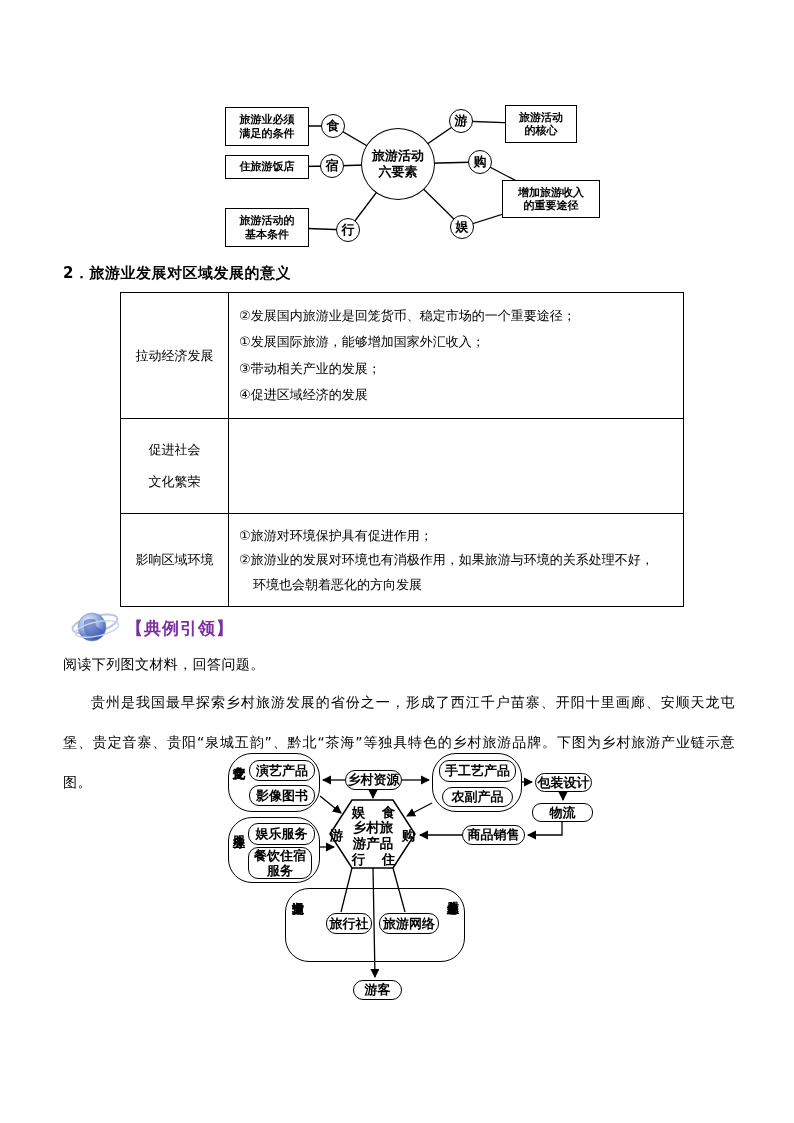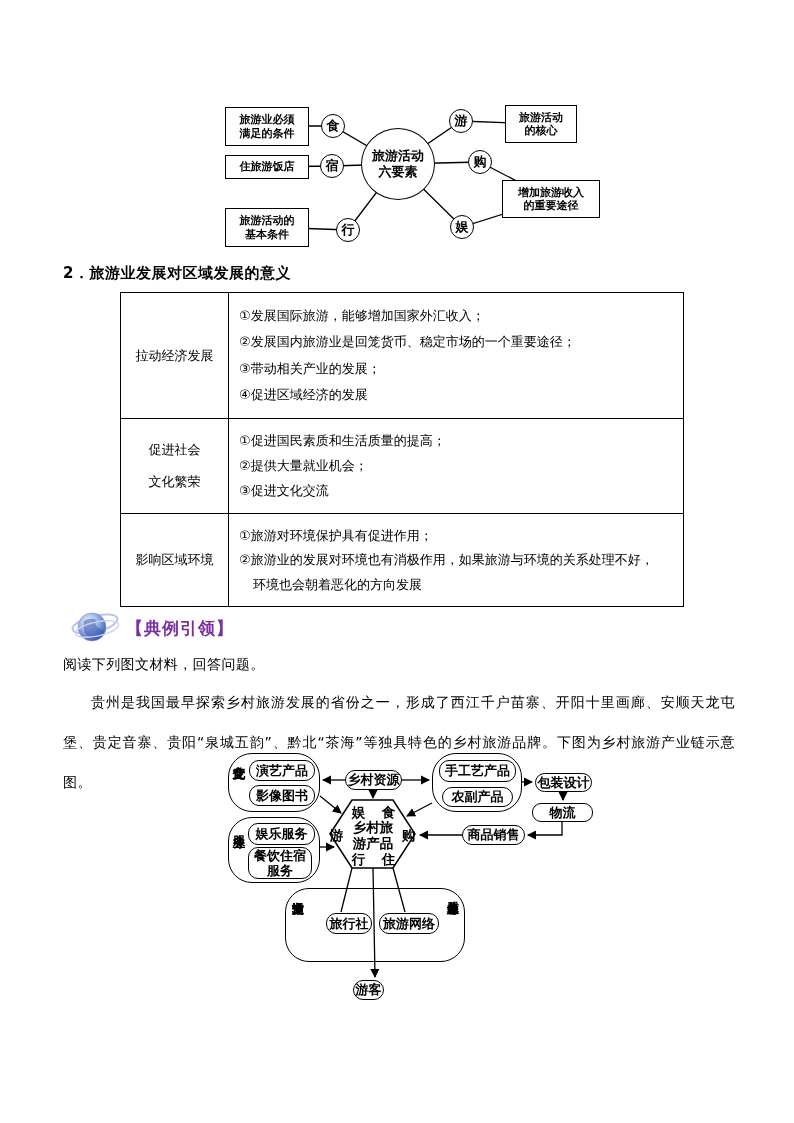--- a/index.html
+++ b/index.html
@@ -105,35 +105,30 @@
   </div>
 
   <div class="heading2">2．旅游业发展对区域发展的意义</div>
 
   <div class="ttable">
     <div class="trow" style="min-height:125px;">
       <div class="tlabel">
         <span>拉动经济发展</span>
       </div>
       <div class="tcontent">
+        <div>②发展国内旅游业是回笼货币、稳定市场的一个重要途径；</div>
         <div>①发展国际旅游，能够增加国家外汇收入；</div>
-        <div>②发展国内旅游业是回笼货币、稳定市场的一个重要途径；</div>
         <div>③带动相关产业的发展；</div>
         <div>④促进区域经济的发展</div>
       </div>
     </div>
     <div class="trow" style="min-height:95px;">
       <div class="tlabel">
         <span>促进社会</span>
         <span>文化繁荣</span>
-      </div>
-      <div class="tcontent">
-        <div>①促进国民素质和生活质量的提高；</div>
-        <div>②提供大量就业机会；</div>
-        <div>③促进文化交流</div>
       </div>
     </div>
     <div class="trow" style="min-height:93px;">
       <div class="tlabel">
         <span>影响区域环境</span>
       </div>
       <div class="tcontent">
         <div>①旅游对环境保护具有促进作用；</div>
         <div>②旅游业的发展对环境也有消极作用，如果旅游与环境的关系处理不好，</div>
         <div class="cont-indent">环境也会朝着恶化的方向发展</div>
@@ -248,18 +243,18 @@
       <span class="vlabel" style="left:5px; top:3px; font-size:12px; line-height:13px;">交通运输业</span>
       <span class="vlabel" style="right:5px; top:3px; font-size:12px; line-height:13px;">信息服务业</span>
       <div class="node pill" style="left:40px; top:24px; width:46px; height:21px;">
         <span>旅行社</span>
       </div>
       <div class="node pill" style="left:93px; top:24px; width:60px; height:21px;">
         <span>旅游网络</span>
       </div>
     </div>
 
-    <div class="node pill" style="left:128px; top:230px; width:31px; height:20px;">
+    <div class="node pill" style="left:128px; top:230px; width:49px; height:20px;">
       <span>游客</span>
     </div>
   </div>
 
 </div>
 
 </body></html>

